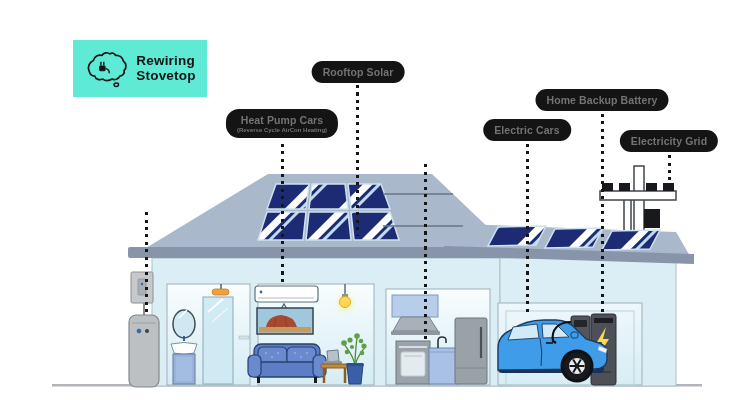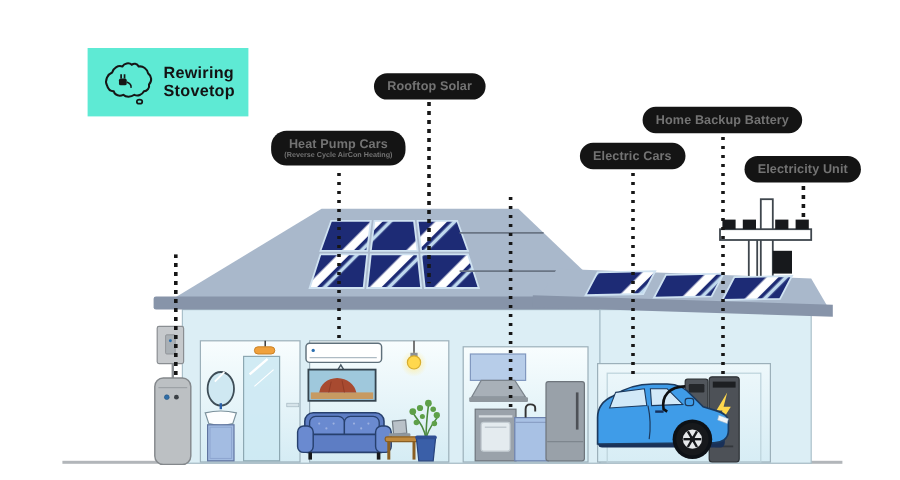--- a/index.html
+++ b/index.html
@@ -270,21 +270,21 @@
   <div class="pill" style="left:358px;top:61px">
     <span class="main">Rooftop Solar</span>
   </div>
   <div class="pill" style="left:602px;top:89px">
     <span class="main">Home Backup Battery</span>
   </div>
   <div class="pill" style="left:527px;top:119px">
     <span class="main">Electric Cars</span>
   </div>
   <div class="pill" style="left:669px;top:130px">
-    <span class="main">Electricity Unit</span>
+    <span class="main">Electricity Grid</span>
   </div>
 
   <div class="logo">
     <svg width="46" height="40" viewBox="0 0 64 56">
       <path d="M7,31 C4,25 8,18 13,16 C14,11 20,7 25,9 C27,5 33,4 36,7 C38,5 42,5 44,9
                C49,8 54,12 55,17 C59,20 60,26 56,30 C57,34 54,38 50,38 C48,42 43,44 39,42
                C35,45 29,45 26,42 C22,44 16,43 15,38 C10,38 8,35 7,31 Z" fill="none" stroke="#161616" stroke-width="2.4" stroke-linejoin="round"></path>
       <ellipse cx="45" cy="50" rx="3.2" ry="2.4" fill="none" stroke="#161616" stroke-width="2"></ellipse>
       <rect x="21" y="23" width="9" height="8" rx="2" fill="#161616"></rect>
       <line x1="23.5" y1="23" x2="23.5" y2="18" stroke="#161616" stroke-width="2"></line>

